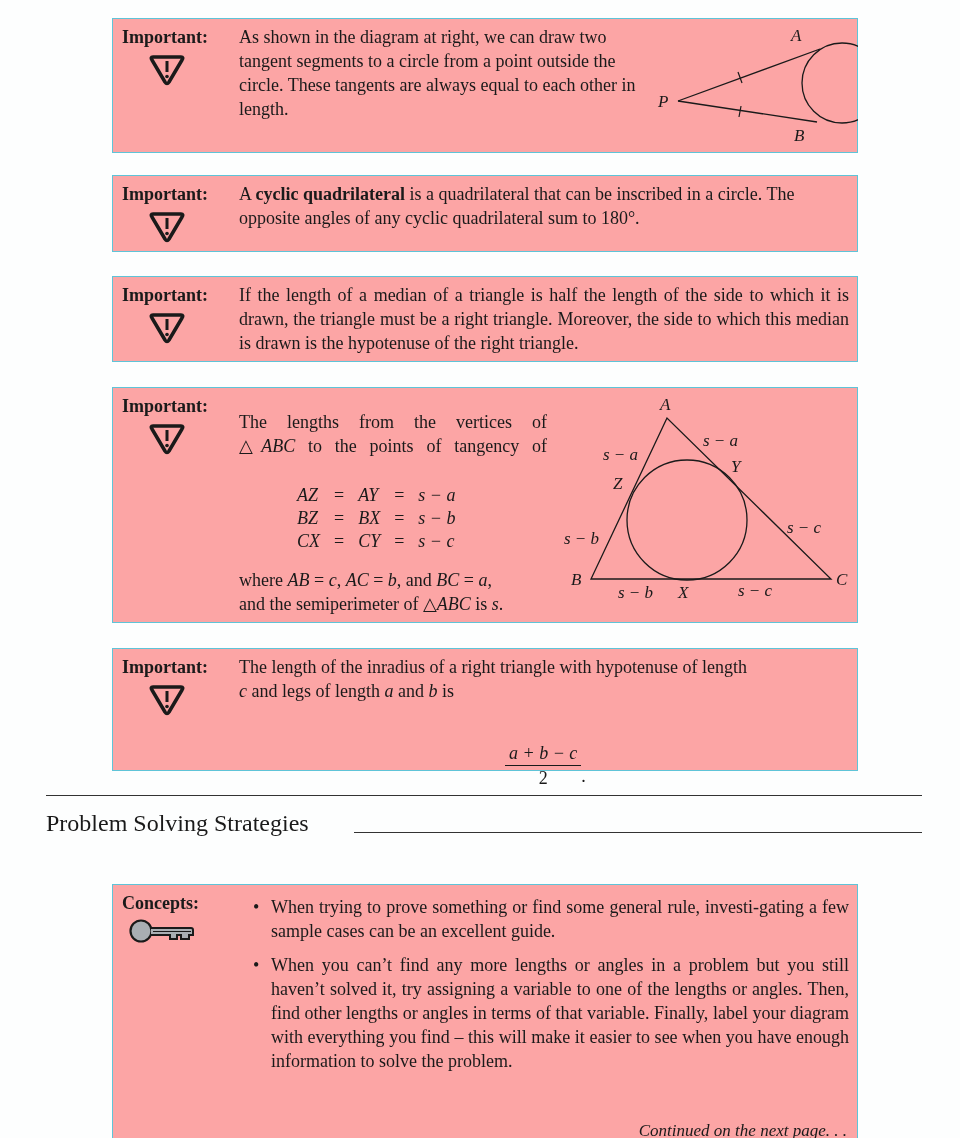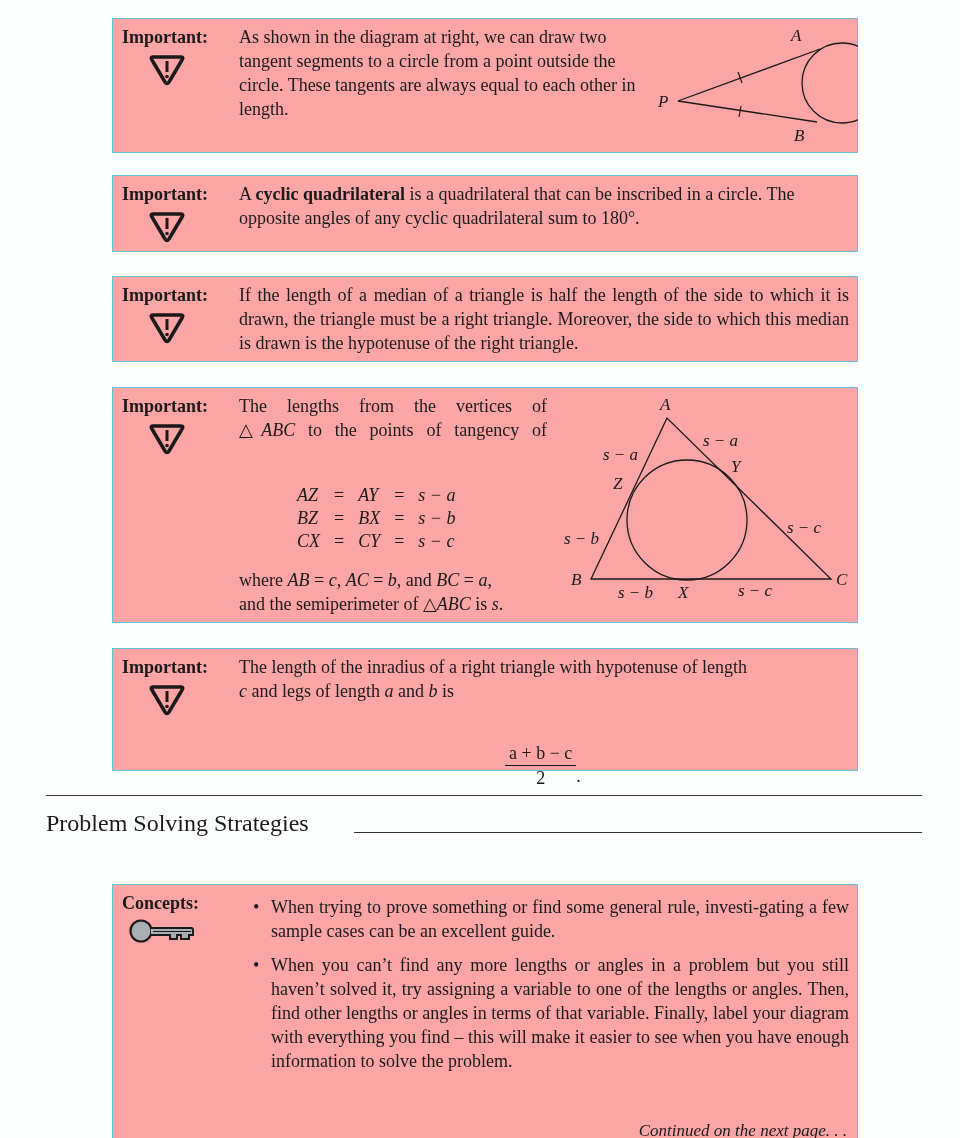--- a/index.html
+++ b/index.html
@@ -20,21 +20,21 @@
   }
   .just { text-align:justify; }
   i.m { }
   .diagram { position:absolute; }
   .diagram text { font-family:"Liberation Serif","DejaVu Serif",serif; font-style:italic; font-size:17px; fill:#1a1a1a; }
   .eqtable { position:absolute; left:184px; top:96px; font-size:18px; line-height:23px; border-collapse:collapse; }
   .eqtable td { padding:0 0 0 0; }
   .eqtable td.eq { padding:0 14px; text-align:center; }
   .eqtable td.v { font-style:italic;margin-top:44px; }
   .frac { position:absolute; left:392px; top:92px; font-size:18px; text-align:center; }
-  .frac .num { padding:0 4px; border-bottom:1px solid #1a1a1a; line-height:24px; }
+  .frac .num { font-style:italic; padding:0 4px; border-bottom:1px solid #1a1a1a; line-height:24px; }
   .frac .den { line-height:24px; }
   .hr { position:absolute; height:1px; background:#333; }
   .section-title { position:absolute; left:46px; top:810px; font-size:24px; }
   ul.concepts { position:absolute; left:136px; top:10px; width:600px; margin:0; padding:0; list-style:none; font-size:18px; line-height:24px; }
   ul.concepts li { position:relative; padding-left:22px; margin-bottom:10px; text-align:justify; }
   ul.concepts li .bullet { position:absolute; left:4px; top:0; }
   .continued { position:absolute; right:10px; bottom:10px; font-style:italic; font-size:17px; }
 </style>
 </head>
 <body>
@@ -82,21 +82,21 @@
 </div>
 
 <div class="box" style="top:387px;height:236px;">
   <div class="label">Important:</div>
   <svg class="imp-icon" viewBox="0 0 36 36">
     <path d="M4 6 L32 6 Q35 6 33 9 L20 31 Q18 34 16 31 L3 9 Q1 6 4 6 Z" fill="none" stroke="#1a1a1a" stroke-width="3.5" stroke-linejoin="round"></path>
     <rect x="16.5" y="10" width="3" height="11" fill="#1a1a1a"></rect>
     <circle cx="18" cy="25.5" r="1.8" fill="#1a1a1a"></circle>
   </svg>
   <div class="text just" style="top:6px;width:308px;">
-    <div style="text-align-last:justify;">The lengths from the vertices of</div>
+    <div style="text-align-last:justify;margin-top:16px;">The lengths from the vertices of</div>
     <div style="text-align-last:justify;"><span>△</span><i class="m">ABC</i><span> to the points of tangency of</span></div>
   </div>
   <table class="eqtable">
     <tbody>
         <tr>
       <td class="v">AZ</td>
       <td class="eq">=</td>
       <td class="v">AY</td>
       <td class="eq">=</td>
       <td class="v">s − a</td>

